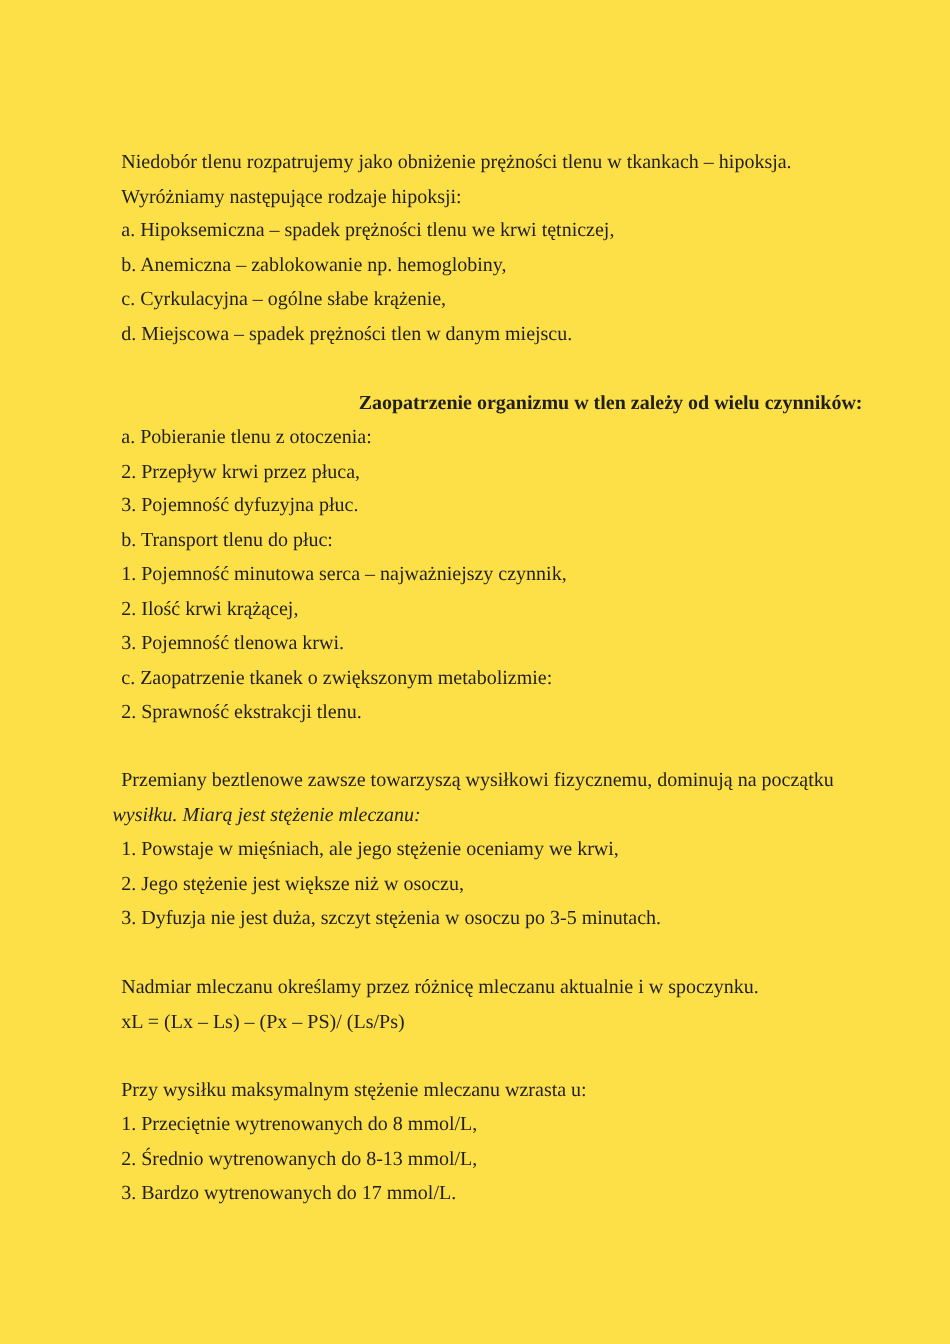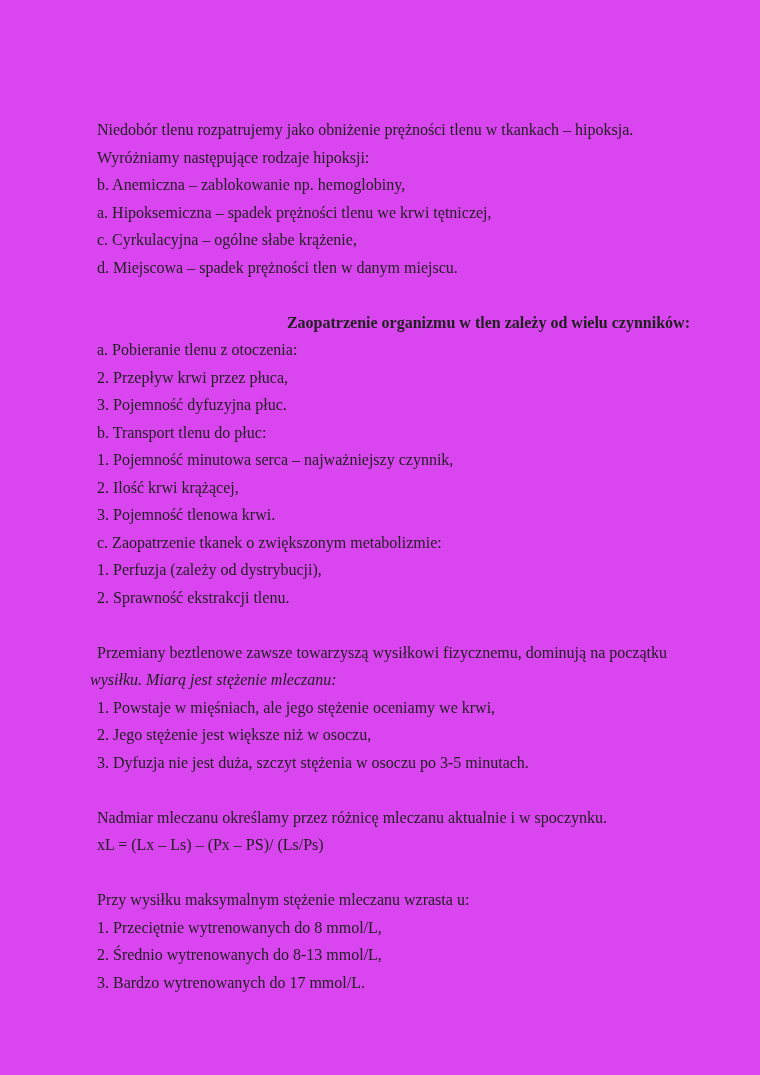--- a/index.html
+++ b/index.html
@@ -4,21 +4,21 @@
 <style>
   html, body {
     margin: 0;
     padding: 0;
     background: #ffffff;
   }
   .page {
     position: relative;
     width: 760px;
     height: 1075px;
-    background: #d946ef;
+    background: #fde047;
     overflow: hidden;
   }
   .content {
     position: absolute;
     left: 90px;
     top: 116px;
     width: 600px;
   }
   section {
     margin: 0 0 27.5px 0;
@@ -38,37 +38,36 @@
 </style>
 </head>
 <body>
 
 <div class="page">
   <div class="content">
 
     <section>
       <div class="ln">Niedobór tlenu rozpatrujemy jako obniżenie prężności tlenu w tkankach – hipoksja.</div>
       <div class="ln">Wyróżniamy następujące rodzaje hipoksji:</div>
+      <div class="ln">a. Hipoksemiczna – spadek prężności tlenu we krwi tętniczej,</div>
       <div class="ln">b. Anemiczna – zablokowanie np. hemoglobiny,</div>
-      <div class="ln">a. Hipoksemiczna – spadek prężności tlenu we krwi tętniczej,</div>
       <div class="ln">c. Cyrkulacyjna – ogólne słabe krążenie,</div>
       <div class="ln">d. Miejscowa – spadek prężności tlen w danym miejscu.</div>
     </section>
 
     <section>
       <div class="ln bold">Zaopatrzenie organizmu w tlen zależy od wielu czynników:</div>
       <div class="ln">a. Pobieranie tlenu z otoczenia:</div>
       <div class="ln">2. Przepływ krwi przez płuca,</div>
       <div class="ln">3. Pojemność dyfuzyjna płuc.</div>
       <div class="ln">b. Transport tlenu do płuc:</div>
       <div class="ln">1. Pojemność minutowa serca – najważniejszy czynnik,</div>
       <div class="ln">2. Ilość krwi krążącej,</div>
       <div class="ln">3. Pojemność tlenowa krwi.</div>
       <div class="ln">c. Zaopatrzenie tkanek o zwiększonym metabolizmie:</div>
-      <div class="ln">1. Perfuzja (zależy od dystrybucji),</div>
       <div class="ln">2. Sprawność ekstrakcji tlenu.</div>
     </section>
 
     <section>
       <div class="ln">Przemiany beztlenowe zawsze towarzyszą wysiłkowi fizycznemu, dominują na początku</div>
       <div class="ln cont">wysiłku. Miarą jest stężenie mleczanu:</div>
       <div class="ln">1. Powstaje w mięśniach, ale jego stężenie oceniamy we krwi,</div>
       <div class="ln">2. Jego stężenie jest większe niż w osoczu,</div>
       <div class="ln">3. Dyfuzja nie jest duża, szczyt stężenia w osoczu po 3-5 minutach.</div>
     </section>

